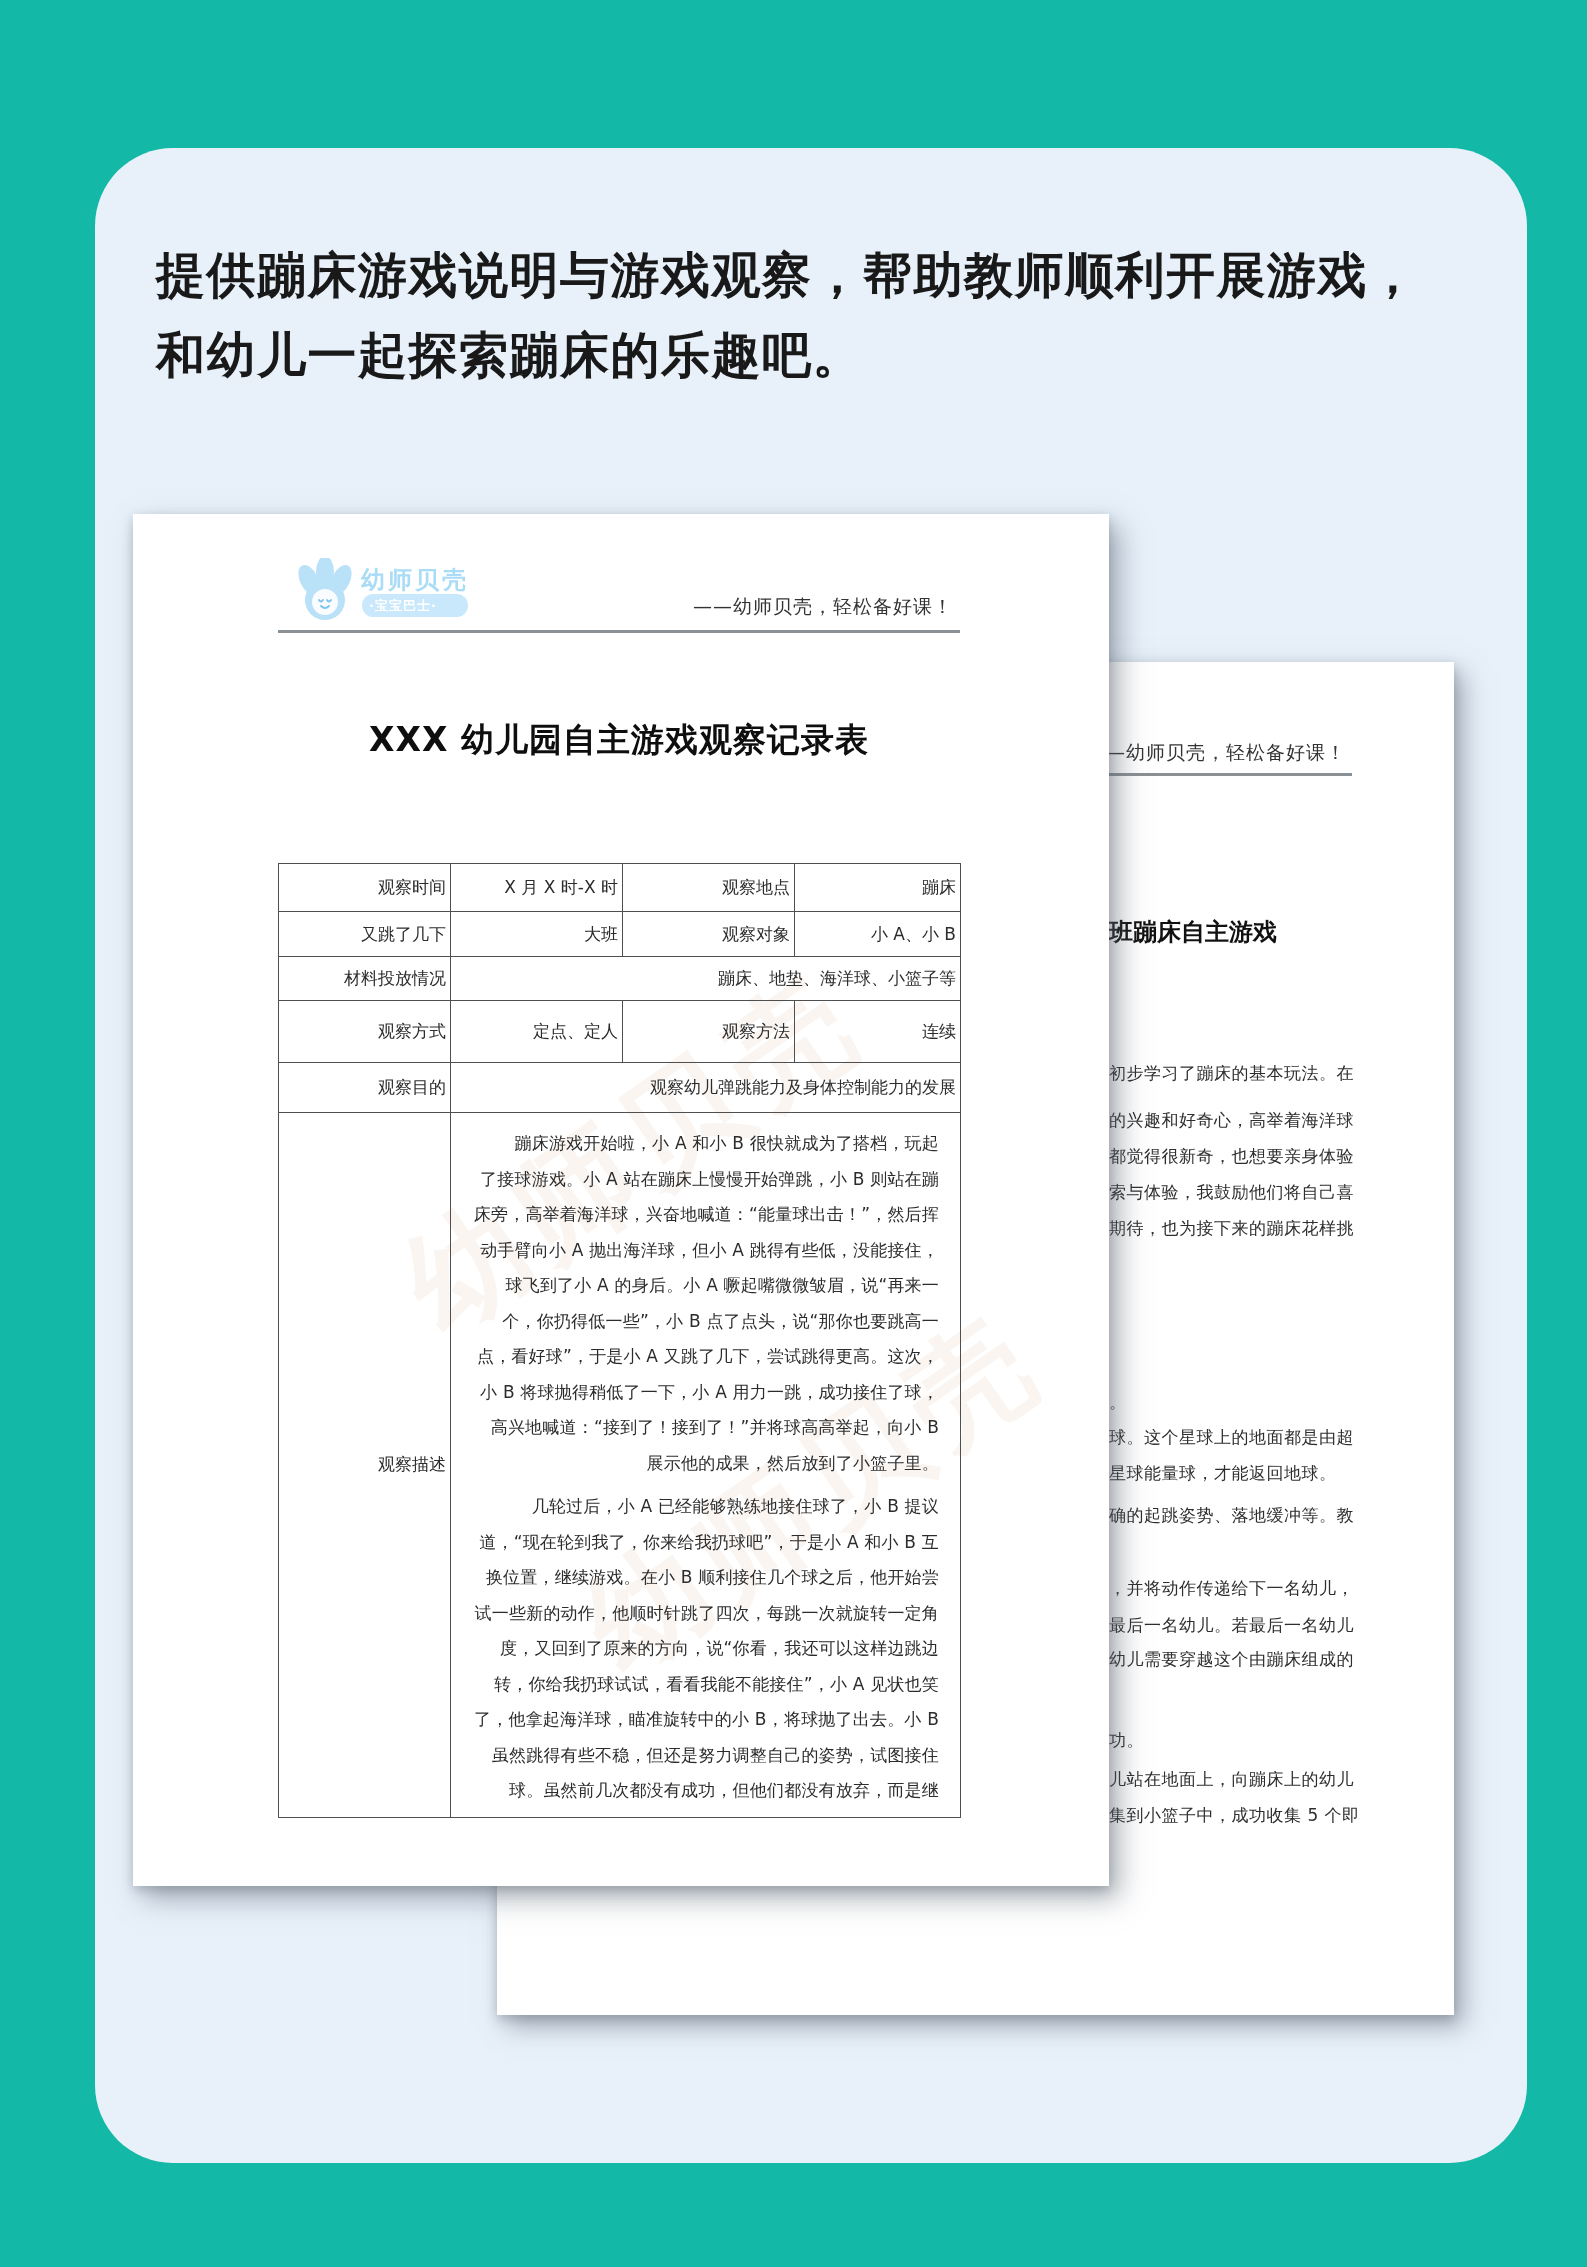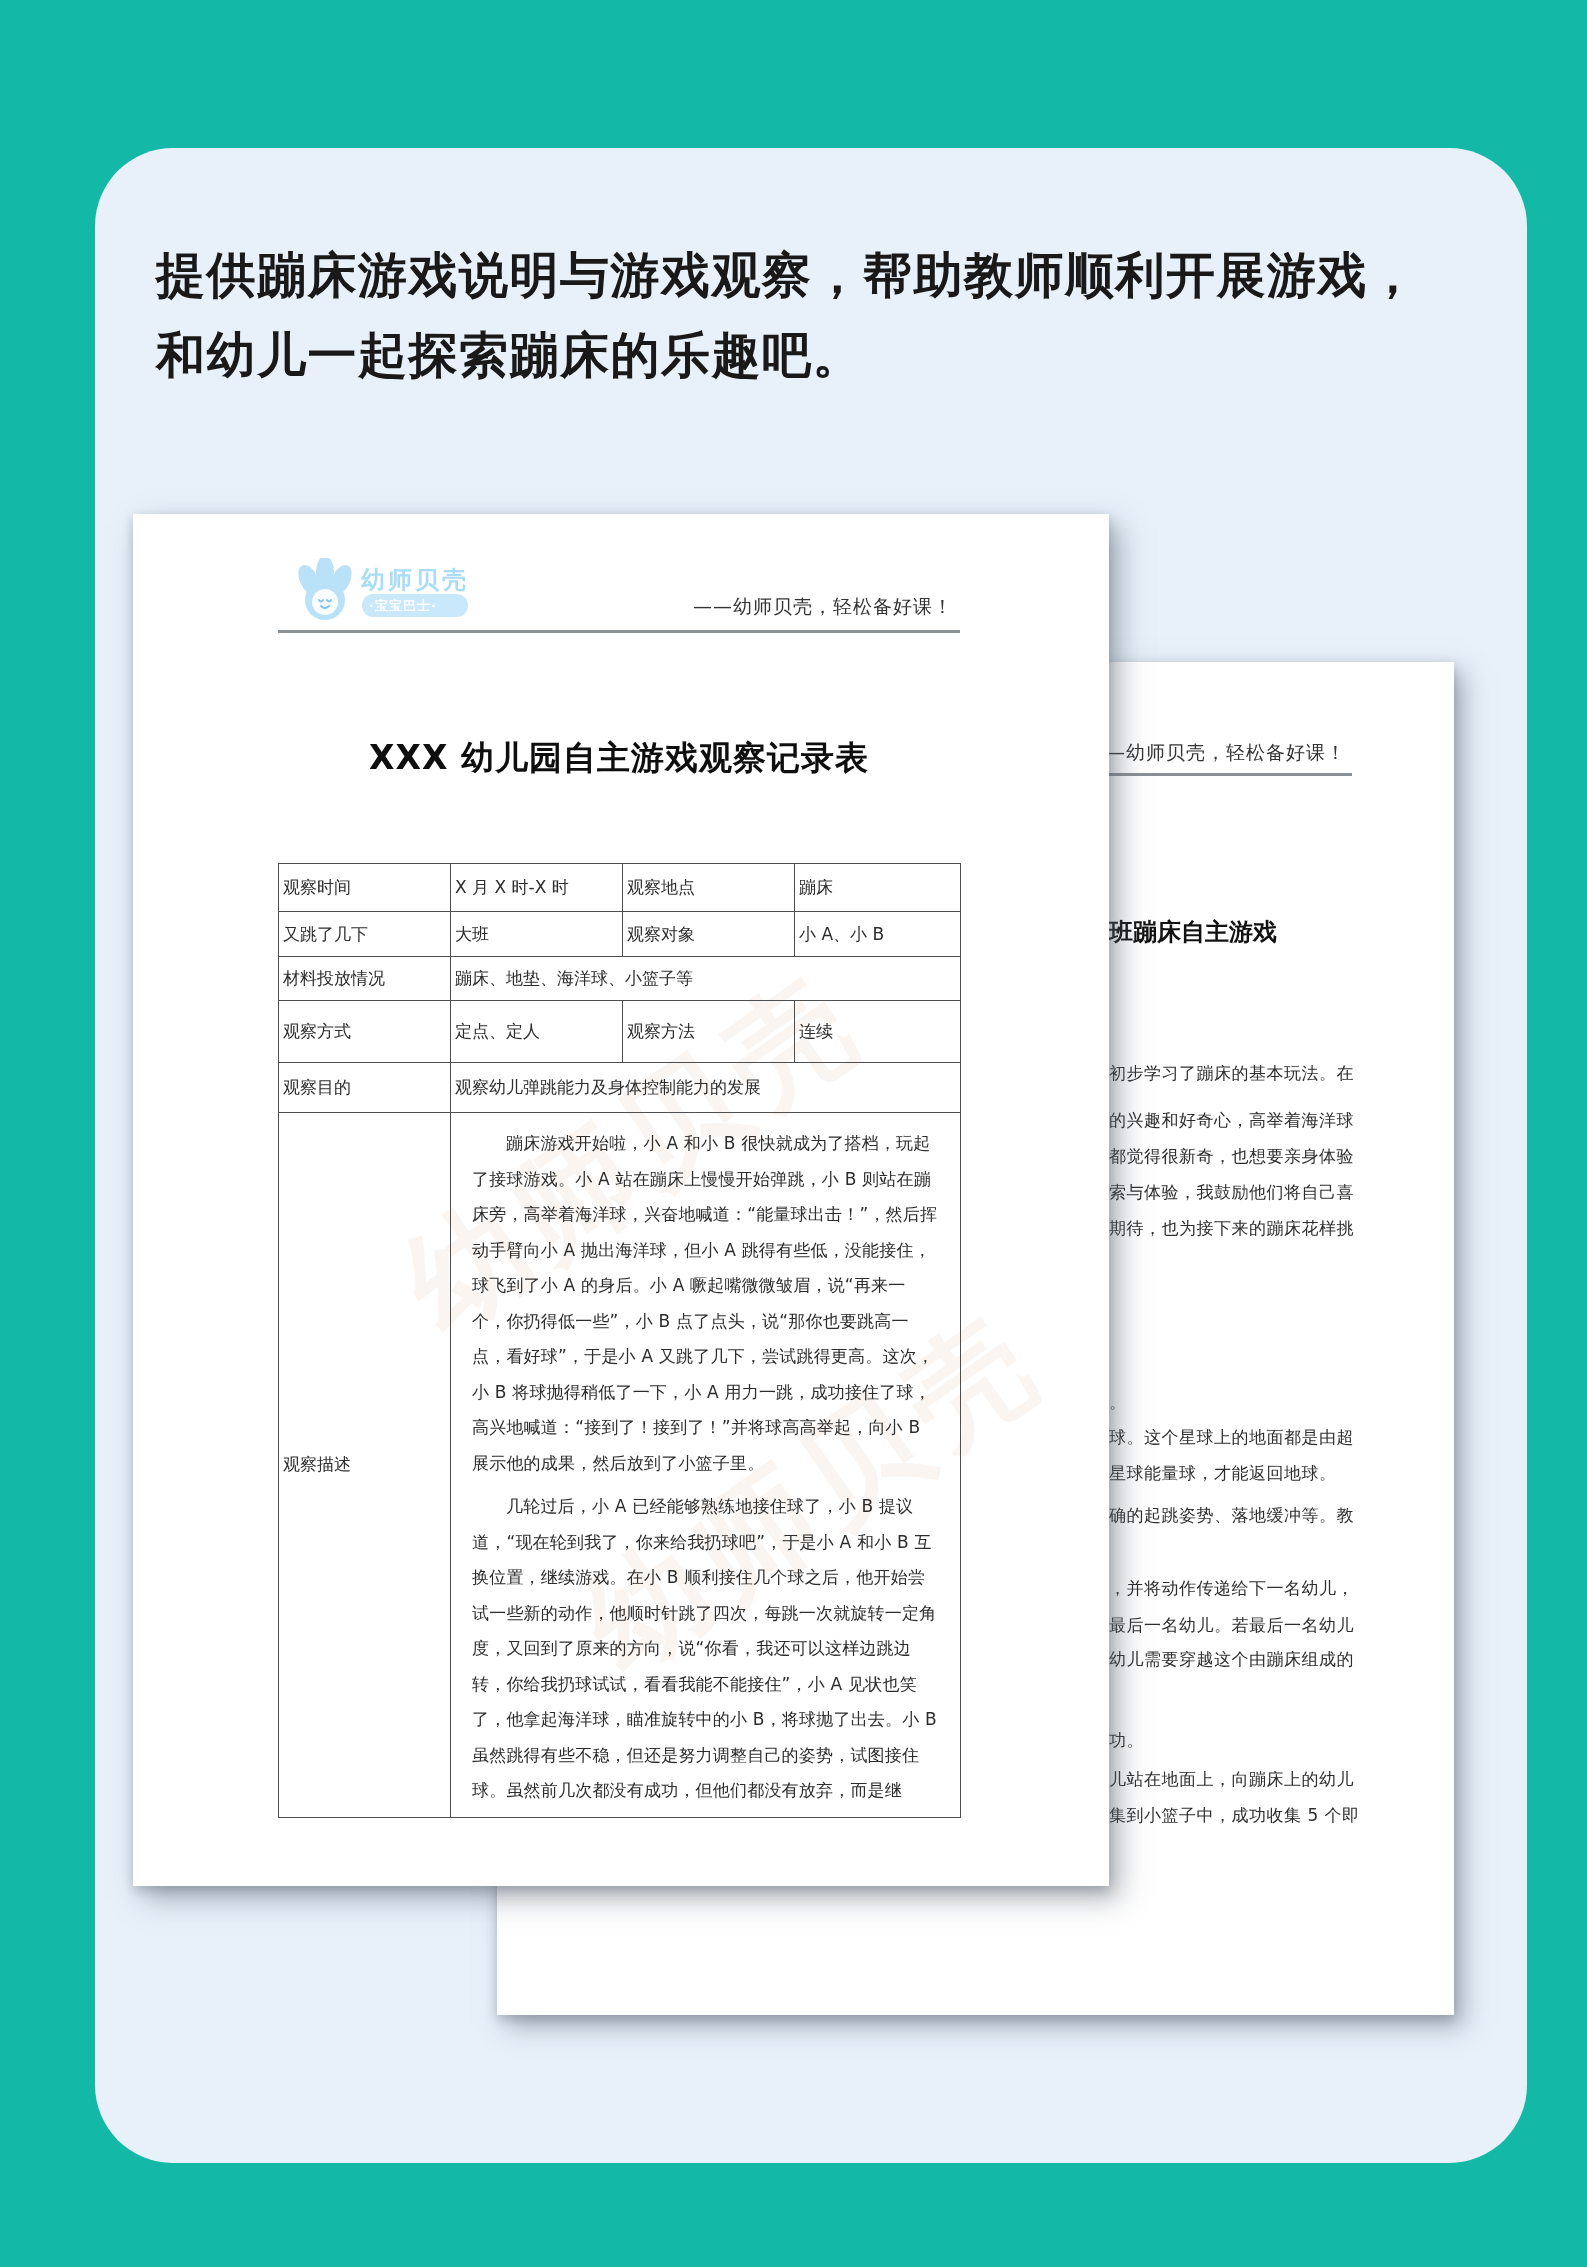--- a/index.html
+++ b/index.html
@@ -28,25 +28,25 @@
          box-shadow:10px 12px 26px rgba(88,98,112,.5),0 4px 10px rgba(88,98,112,.3);}
   .logo-icon{position:absolute;left:162px;top:44px;width:60px;height:64px;}
   .logo-title{position:absolute;left:228px;top:50px;font-size:24px;font-weight:800;
               color:#a9dcf6;letter-spacing:3px;text-shadow:1px 1px 0 #ffffff;}
   .logo-badge{position:absolute;left:229px;top:80px;min-width:92px;height:23px;padding:0 7px;
               background:#c9e8fb;border-radius:12px;color:#ffffff;font-size:13px;font-weight:700;
               text-align:left;line-height:23px;letter-spacing:1px;}
   .tagline1{position:absolute;top:80px;right:156px;font-size:19px;color:#333;
             letter-spacing:1px;white-space:nowrap;}
   .sep1{position:absolute;top:116px;left:145px;width:682px;height:3px;background:#8b9095;}
-  .doc-title{position:absolute;top:222px;left:145px;width:682px;text-align:center;
+  .doc-title{position:absolute;top:204px;left:145px;width:682px;text-align:center;
              font-size:33px;font-weight:700;color:#0e0e0e;letter-spacing:1px;}
   .doc-table{position:absolute;top:349px;left:145px;width:682px;border-collapse:collapse;
              table-layout:fixed;}
-  .doc-table td{border:1.4px solid #4f4f4f;font-size:17px;color:#2c2c2c;text-align:left;
+  .doc-table td{border:1.4px solid #4f4f4f;font-size:17px;color:#2c2c2c;text-align:right;
                 padding:2px 4px;}
   .desc-cell{vertical-align:top;text-align:justify;padding:5px 13px 0 13px !important;}
   .desc-cell p{margin:8px;text-indent:2em;font-size:17px;line-height:35.5px;color:#2c2c2c;
                letter-spacing:.2px;}
   .watermark{position:absolute;font-size:120px;font-weight:700;color:rgba(213,172,140,.12);
              transform:rotate(-35deg);letter-spacing:10px;white-space:nowrap;pointer-events:none;}
   .wm1{left:240px;top:560px;}
   .wm2{left:420px;top:900px;}
 </style>
 </head>

